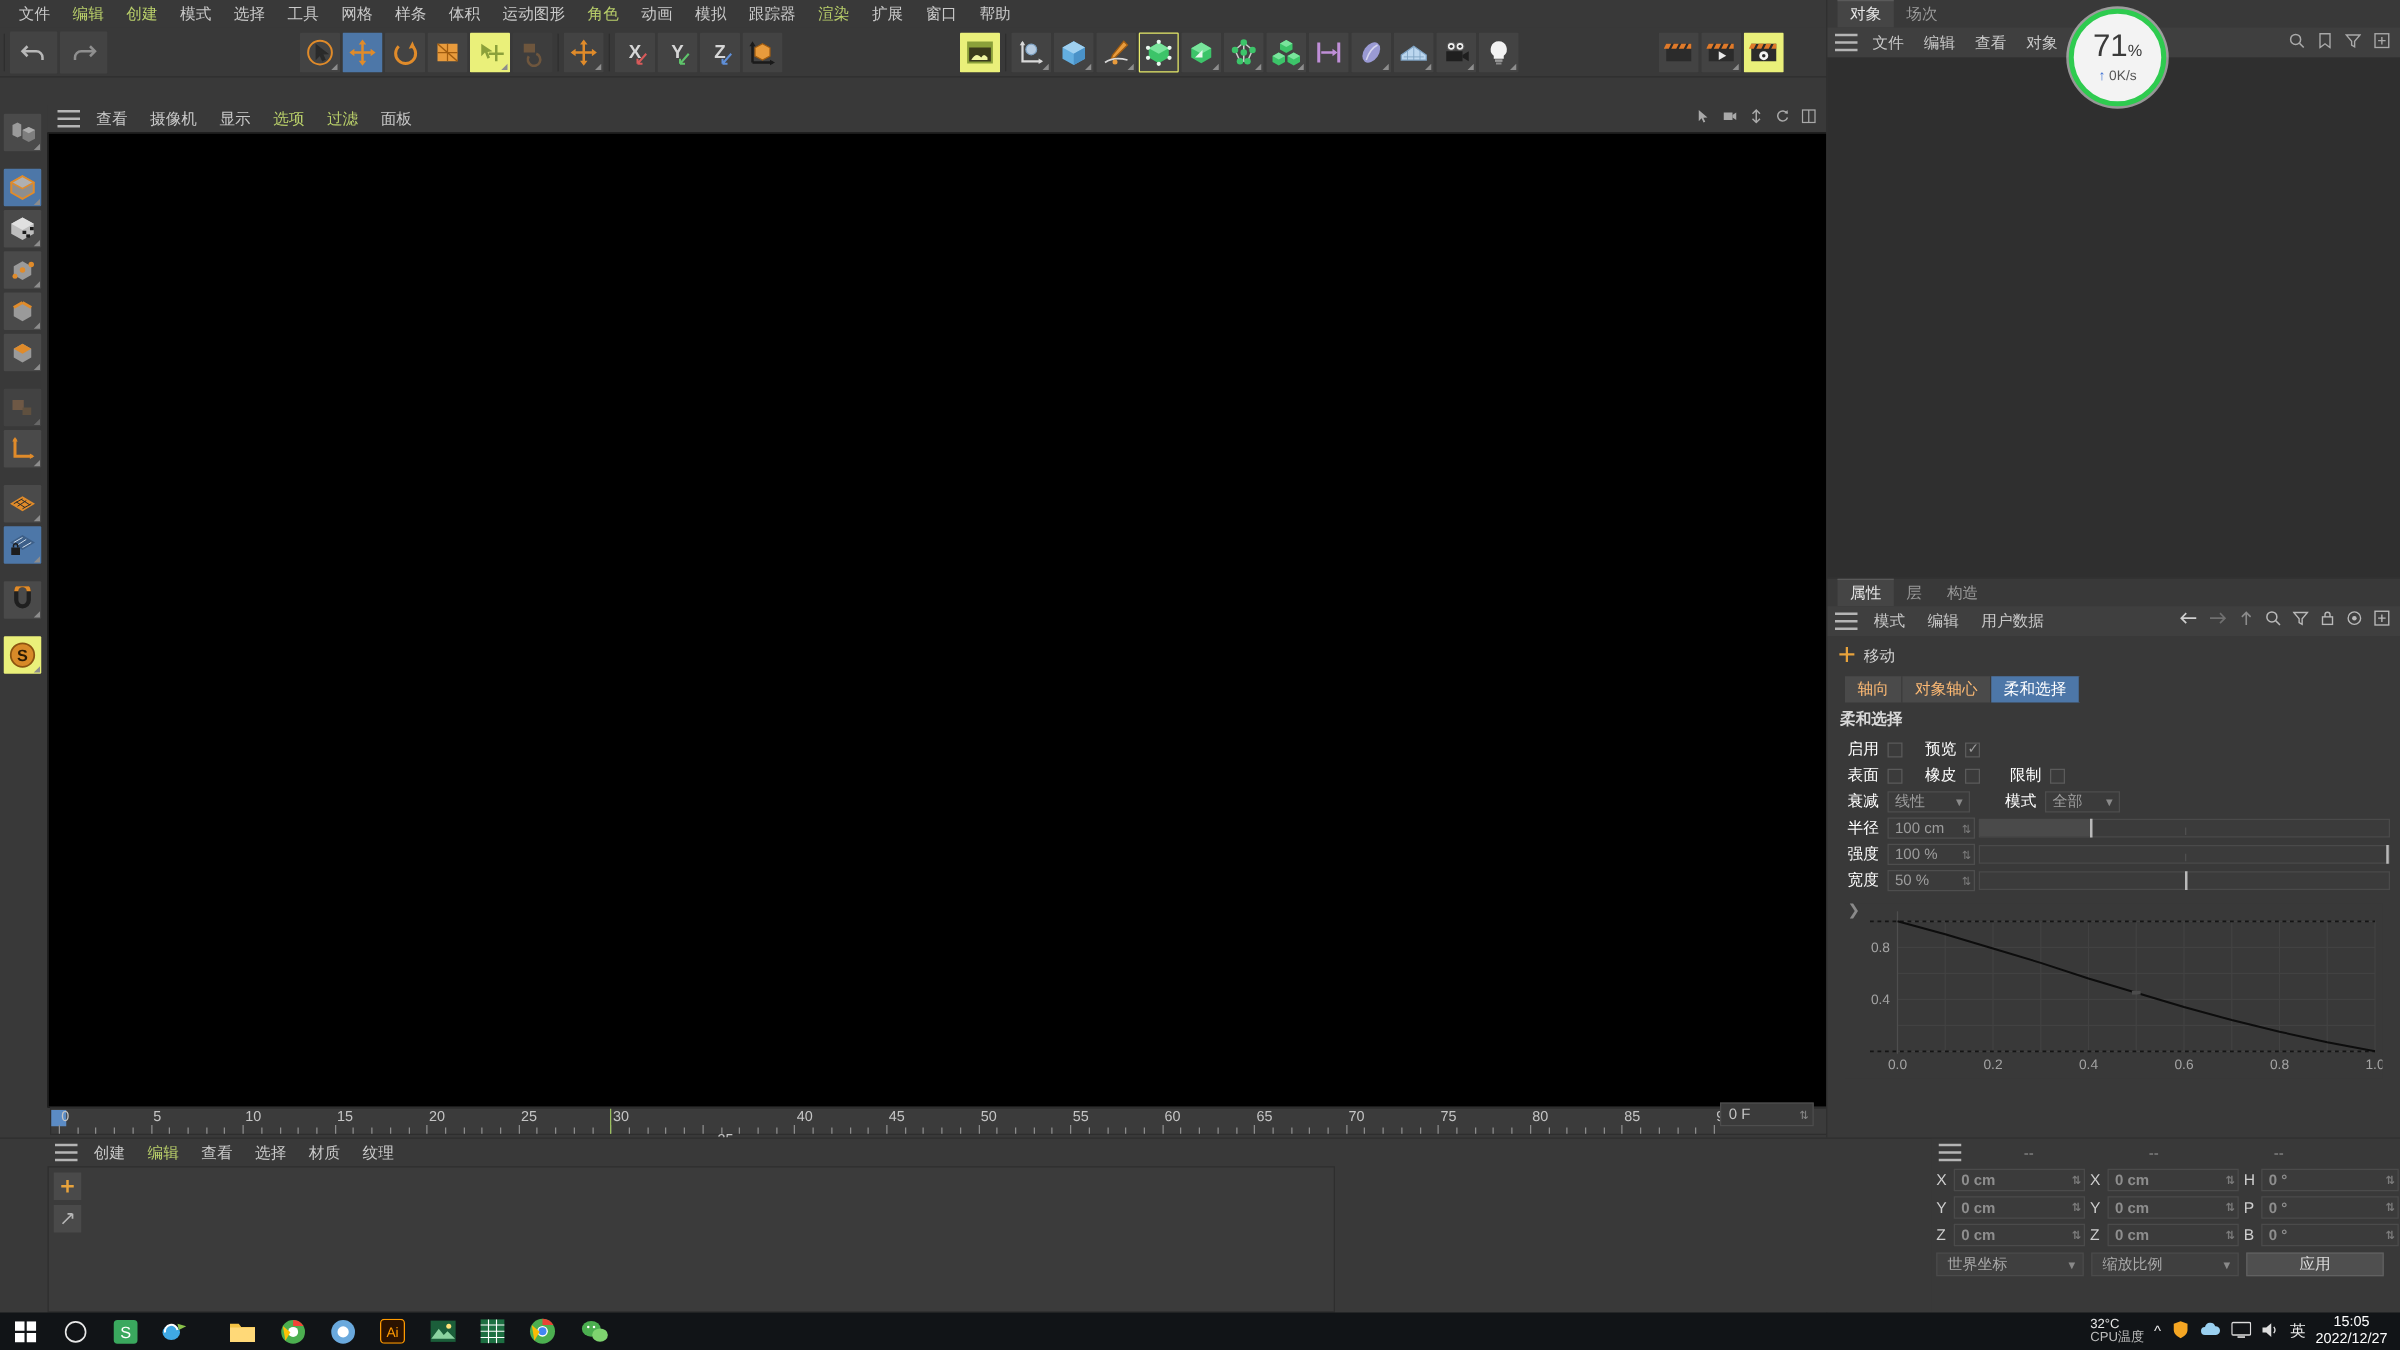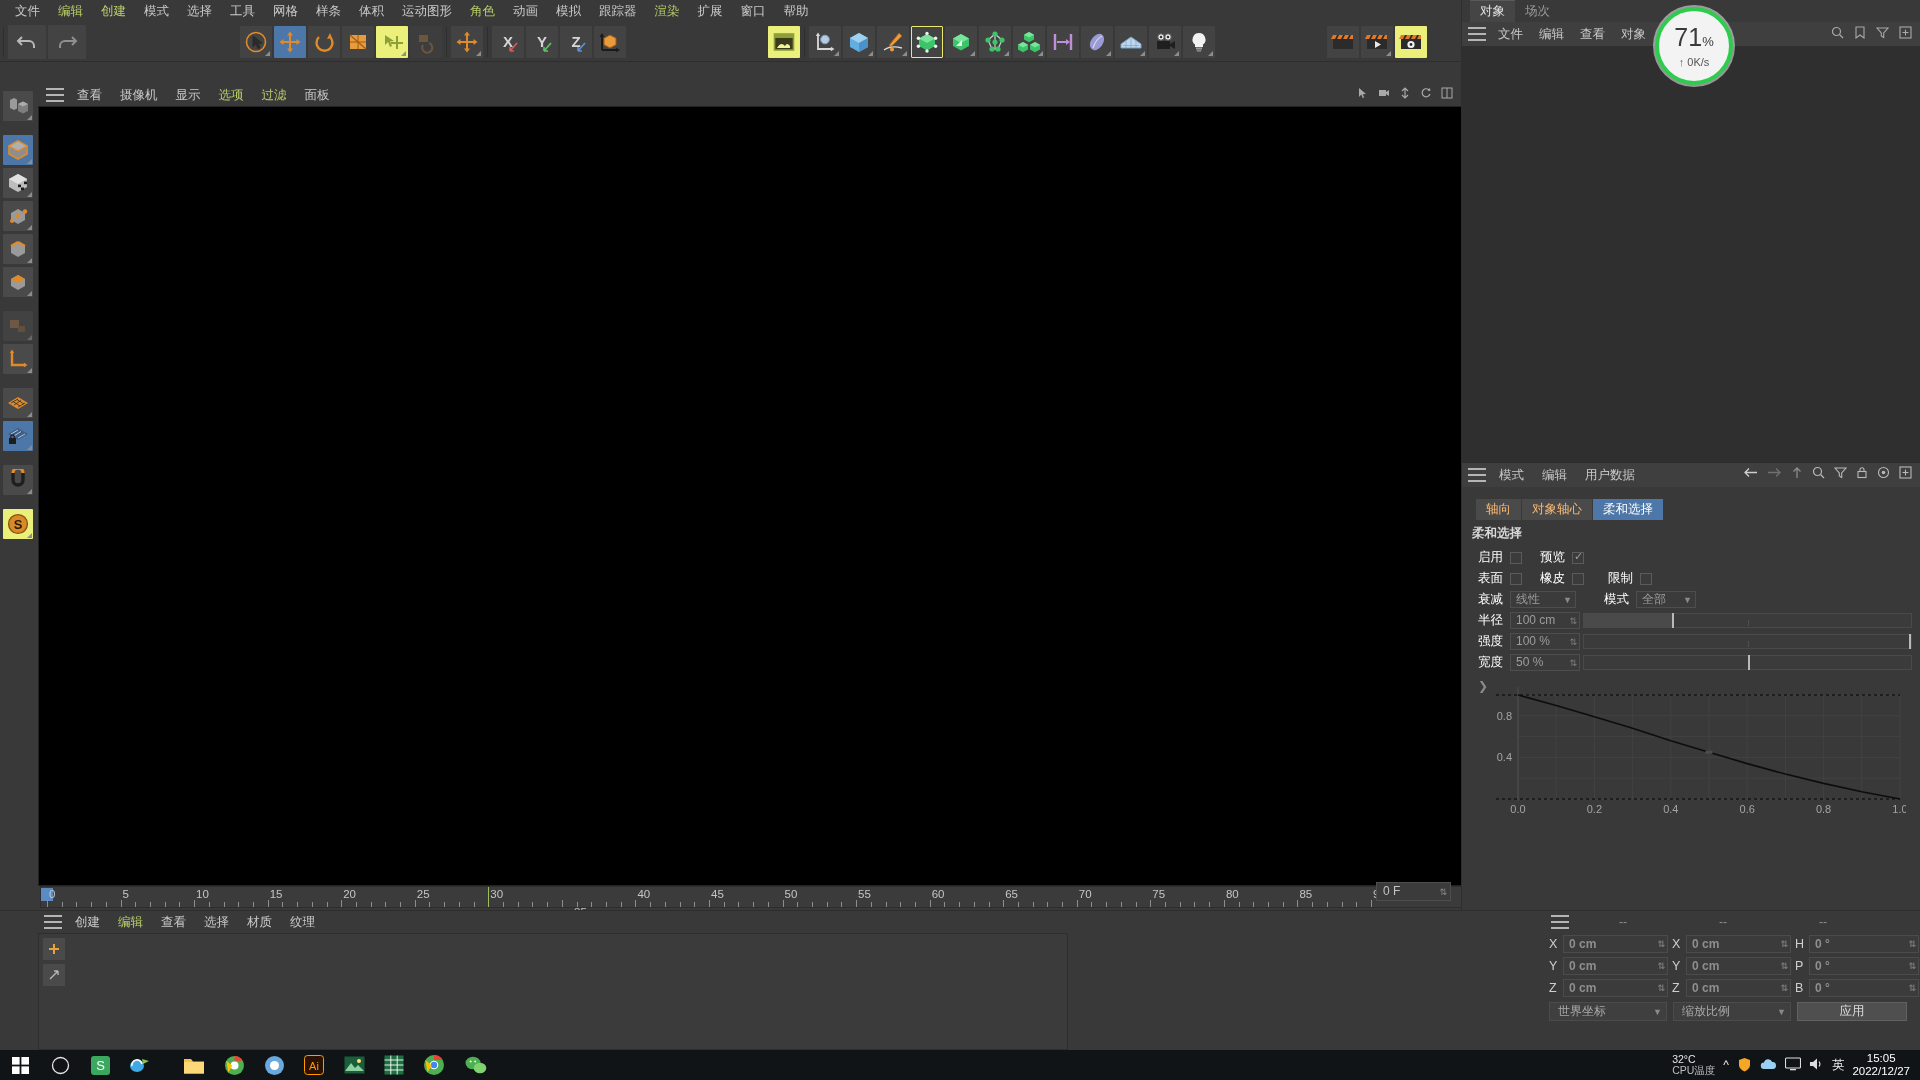--- a/index.html
+++ b/index.html
@@ -997,20 +997,25 @@
                 <rect x="1" y="1" width="11" height="11" fill="none" stroke="#a9a9a9" stroke-width="1.1"></rect>
                 <line x1="6.5" y1="3.5" x2="6.5" y2="9.5" stroke="#a9a9a9" stroke-width="1.1"></line>
                 <line x1="3.5" y1="6.5" x2="9.5" y2="6.5" stroke="#a9a9a9" stroke-width="1.1"></line>
               </svg></span>
         </div>
       </div>
       <div class="omlist"></div>
     </div>
 
     <div class="attr">
+      <div class="tabrow" style="background:#393939" id="attrtabs">
+          <div class="tab active">属性</div>
+          <div class="tab">层</div>
+          <div class="tab">构造</div>
+        </div>
       <div class="attr-bar" id="attrmenu">
         <div class="hamb">
             <i></i>
             <i></i>
             <i></i>
           </div>
         <div class="mi w">模式</div>
           <div class="mi w">编辑</div>
           <div class="mi w">用户数据</div>
           <div class="attr-icons">
@@ -1040,20 +1045,31 @@
               </svg></span>
           <span><svg width="13" height="13" viewBox="0 0 13 13">
                 <rect x="1" y="1" width="11" height="11" fill="none" stroke="#b9b9b9" stroke-width="1.1"></rect>
                 <line x1="6.5" y1="3.5" x2="6.5" y2="9.5" stroke="#b9b9b9" stroke-width="1.1"></line>
                 <line x1="3.5" y1="6.5" x2="9.5" y2="6.5" stroke="#b9b9b9" stroke-width="1.1"></line>
               </svg></span>
         </div>
       </div>
 
       <div class="attr-body">
+        <div class="objrow">
+          <span>
+            <svg width="15" height="15" viewBox="0 0 15 15">
+                <g stroke="#e8a33c" stroke-width="1.8">
+                  <line x1="7.5" y1="1.5" x2="7.5" y2="13.5"></line>
+                  <line x1="1.5" y1="7.5" x2="13.5" y2="7.5"></line>
+                </g>
+              </svg>
+          </span>
+          <span class="name">移动</span>
+        </div>
         <div class="segrow" id="segrow">
             <div class="seg">轴向</div>
             <div class="seg">对象轴心</div>
             <div class="seg active">柔和选择</div>
           </div>
         <div class="grouphdr">柔和选择</div>
 
         <div class="prow">
           <span class="plabel">启用</span>
           <span class="cbx"></span>

